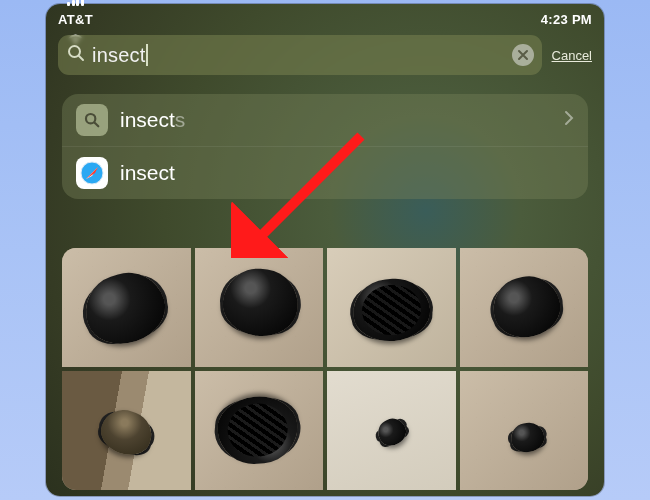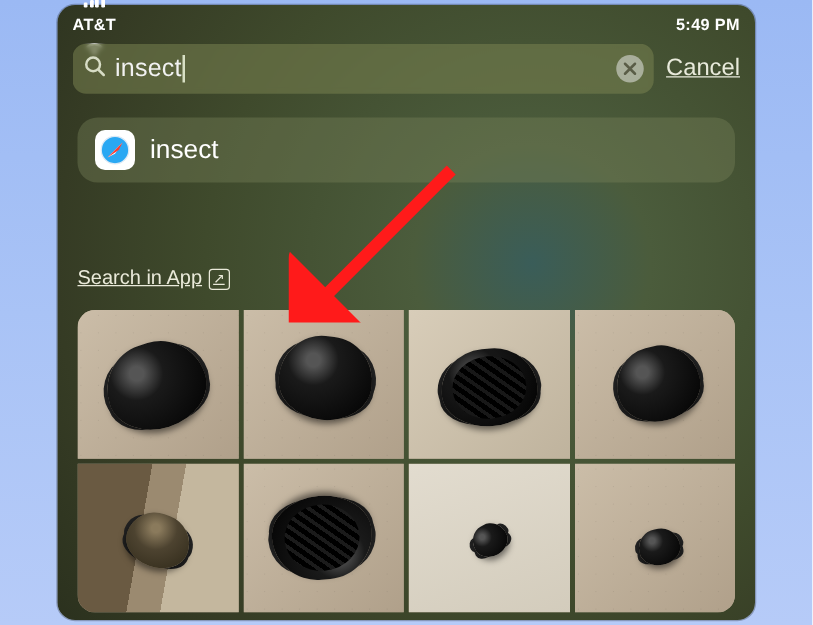--- a/index.html
+++ b/index.html
@@ -16,21 +16,21 @@
   .batt-body{width:25px;height:12px;border:1.5px solid #fff;border-radius:3px;position:relative;}
   .batt-fill{position:absolute;top:1px;left:1px;bottom:1px;width:84%;background:#fff;border-radius:1px;}
   .batt-cap{width:2px;height:6px;background:#fff;border-radius:0 2px 2px 0;}
   
   .search-row{position:absolute;top:30px;left:12px;right:12px;height:42px;display:flex;align-items:center;gap:10px;}
   .search-field{flex:1;height:40px;background:rgba(120,130,80,.55);border-radius:11px;display:flex;align-items:center;padding:0 8px;gap:6px;backdrop-filter:blur(2px);}
   .search-field .q{color:#f1f1f1;font-size:20px;letter-spacing:.2px;display:flex;align-items:center;}
   .caret{display:inline-block;width:2px;height:22px;background:#d8e0c4;margin-left:1px;}
   .clear{width:22px;height:22px;border-radius:50%;background:rgba(230,230,230,.55);display:flex;align-items:center;justify-content:center;margin-left:auto;}
   .clear svg{display:block}
-  .cancel{color:#e8eadb;font-size:19px;text-decoration:underline;}
+  .cancel{color:#e8eadb;font-size:13px;text-decoration:underline;}
   
   .sugg{position:absolute;top:90px;left:16px;right:16px;background:rgba(120,130,90,.40);border-radius:16px;overflow:hidden;}
   .sugg-row{height:52px;display:flex;align-items:center;gap:12px;padding:0 14px;}
   .sugg-row + .sugg-row{border-top:1px solid rgba(255,255,255,.07);}
   .sugg-icon{width:32px;height:32px;border-radius:8px;display:flex;align-items:center;justify-content:center;flex:0 0 32px;}
   .sugg-icon.search{background:rgba(200,210,170,.6);}
   .sugg-icon.safari{background:#fff;border-radius:8px;}
   .sugg-label{font-size:21px;color:#fff;}
   .sugg-label .dim{color:rgba(255,255,255,.45);}
   .chev{margin-left:auto;color:rgba(255,255,255,.45);}
@@ -75,21 +75,21 @@
             <i></i>
             <i></i>
           </span>
         <span>AT&amp;T</span>
         <span class="wifi">
           <svg width="17" height="12" viewBox="0 0 17 12">
               <path d="M8.5 11.2a1.4 1.4 0 1 0 0-2.8 1.4 1.4 0 0 0 0 2.8Zm-3.5-4 1.3 1.3a3.2 3.2 0 0 1 4.4 0l1.3-1.3a5 5 0 0 0-7 0ZM2 4.2l1.3 1.3a7.5 7.5 0 0 1 10.4 0L15 4.2a9.3 9.3 0 0 0-13 0Z" fill="#fff"></path>
             </svg>
         </span>
       </div>
-      <div>5:49 PM</div>
+      <div>4:23 PM</div>
     </div>
 
     <div class="search-row">
       <div class="search-field">
         <span>
           <svg width="20" height="20" viewBox="0 0 20 20">
               <circle cx="8.5" cy="8.5" r="5.5" fill="none" stroke="#d7dcc5" stroke-width="2"></circle>
               <line x1="13" y1="13" x2="17" y2="17" stroke="#d7dcc5" stroke-width="2" stroke-linecap="round"></line>
             </svg>
         </span>
@@ -101,20 +101,34 @@
           <svg width="12" height="12" viewBox="0 0 12 12">
               <path d="M2 2l8 8M10 2l-8 8" stroke="#5a5d47" stroke-width="2" stroke-linecap="round"></path>
             </svg>
         </span>
       </div>
       <span class="cancel">Cancel</span>
     </div>
 
     <div class="sugg">
       <div class="sugg-row">
+        <span class="sugg-icon search">
+          <svg width="18" height="18" viewBox="0 0 20 20">
+              <circle cx="8.5" cy="8.5" r="5.2" fill="none" stroke="#4a4d38" stroke-width="2.4"></circle>
+              <line x1="13" y1="13" x2="17" y2="17" stroke="#4a4d38" stroke-width="2.4" stroke-linecap="round"></line>
+            </svg>
+        </span>
+        <span class="sugg-label"><span>insect</span><span class="dim">s</span></span>
+        <span class="chev">
+          <svg width="10" height="16" viewBox="0 0 10 16">
+              <path d="M2 2l6 6-6 6" fill="none" stroke="currentColor" stroke-width="2" stroke-linecap="round"></path>
+            </svg>
+        </span>
+      </div>
+      <div class="sugg-row">
         <span class="sugg-icon safari">
           <svg width="28" height="28" viewBox="0 0 28 28">
               <circle cx="14" cy="14" r="11" fill="#2aa8f3"></circle>
               <circle cx="14" cy="14" r="11" fill="none" stroke="#dce9f5" stroke-width="1"></circle>
               <path d="M14 14 8 20l6-3 6-9-6 6Z" fill="#fff"></path>
               <path d="M14 14 20 8l-3 6-9 6 6-6Z" fill="#ff3b30"></path>
             </svg>
         </span>
         <span class="sugg-label"><span>insect</span><span class="dim"></span></span>
       </div>
@@ -123,24 +137,20 @@
     <svg class="arrow" viewBox="0 0 150 130">
       <defs>
           <marker id="ah" viewBox="0 0 10 10" refX="2" refY="5" markerWidth="9" markerHeight="9" orient="auto">
             <path d="M0 0 L10 5 L0 10 Z" fill="#ff1a1a"></path>
           </marker>
         </defs>
       <line x1="130" y1="8" x2="20" y2="118" stroke="#ff1a1a" stroke-width="10" marker-end="url(#ah)"></line>
     </svg>
 
     <div class="section-hdr">
-      <span class="link">
-        <span>Search in App</span>
-        <span class="link-ext">↗</span>
-      </span>
     </div>
 
     <div class="grid">
       <div class="tile t1">
           <div class="floor"></div>
           <div class="bug"></div>
         </div>
       <div class="tile t2">
           <div class="floor"></div>
           <div class="bug"></div>

